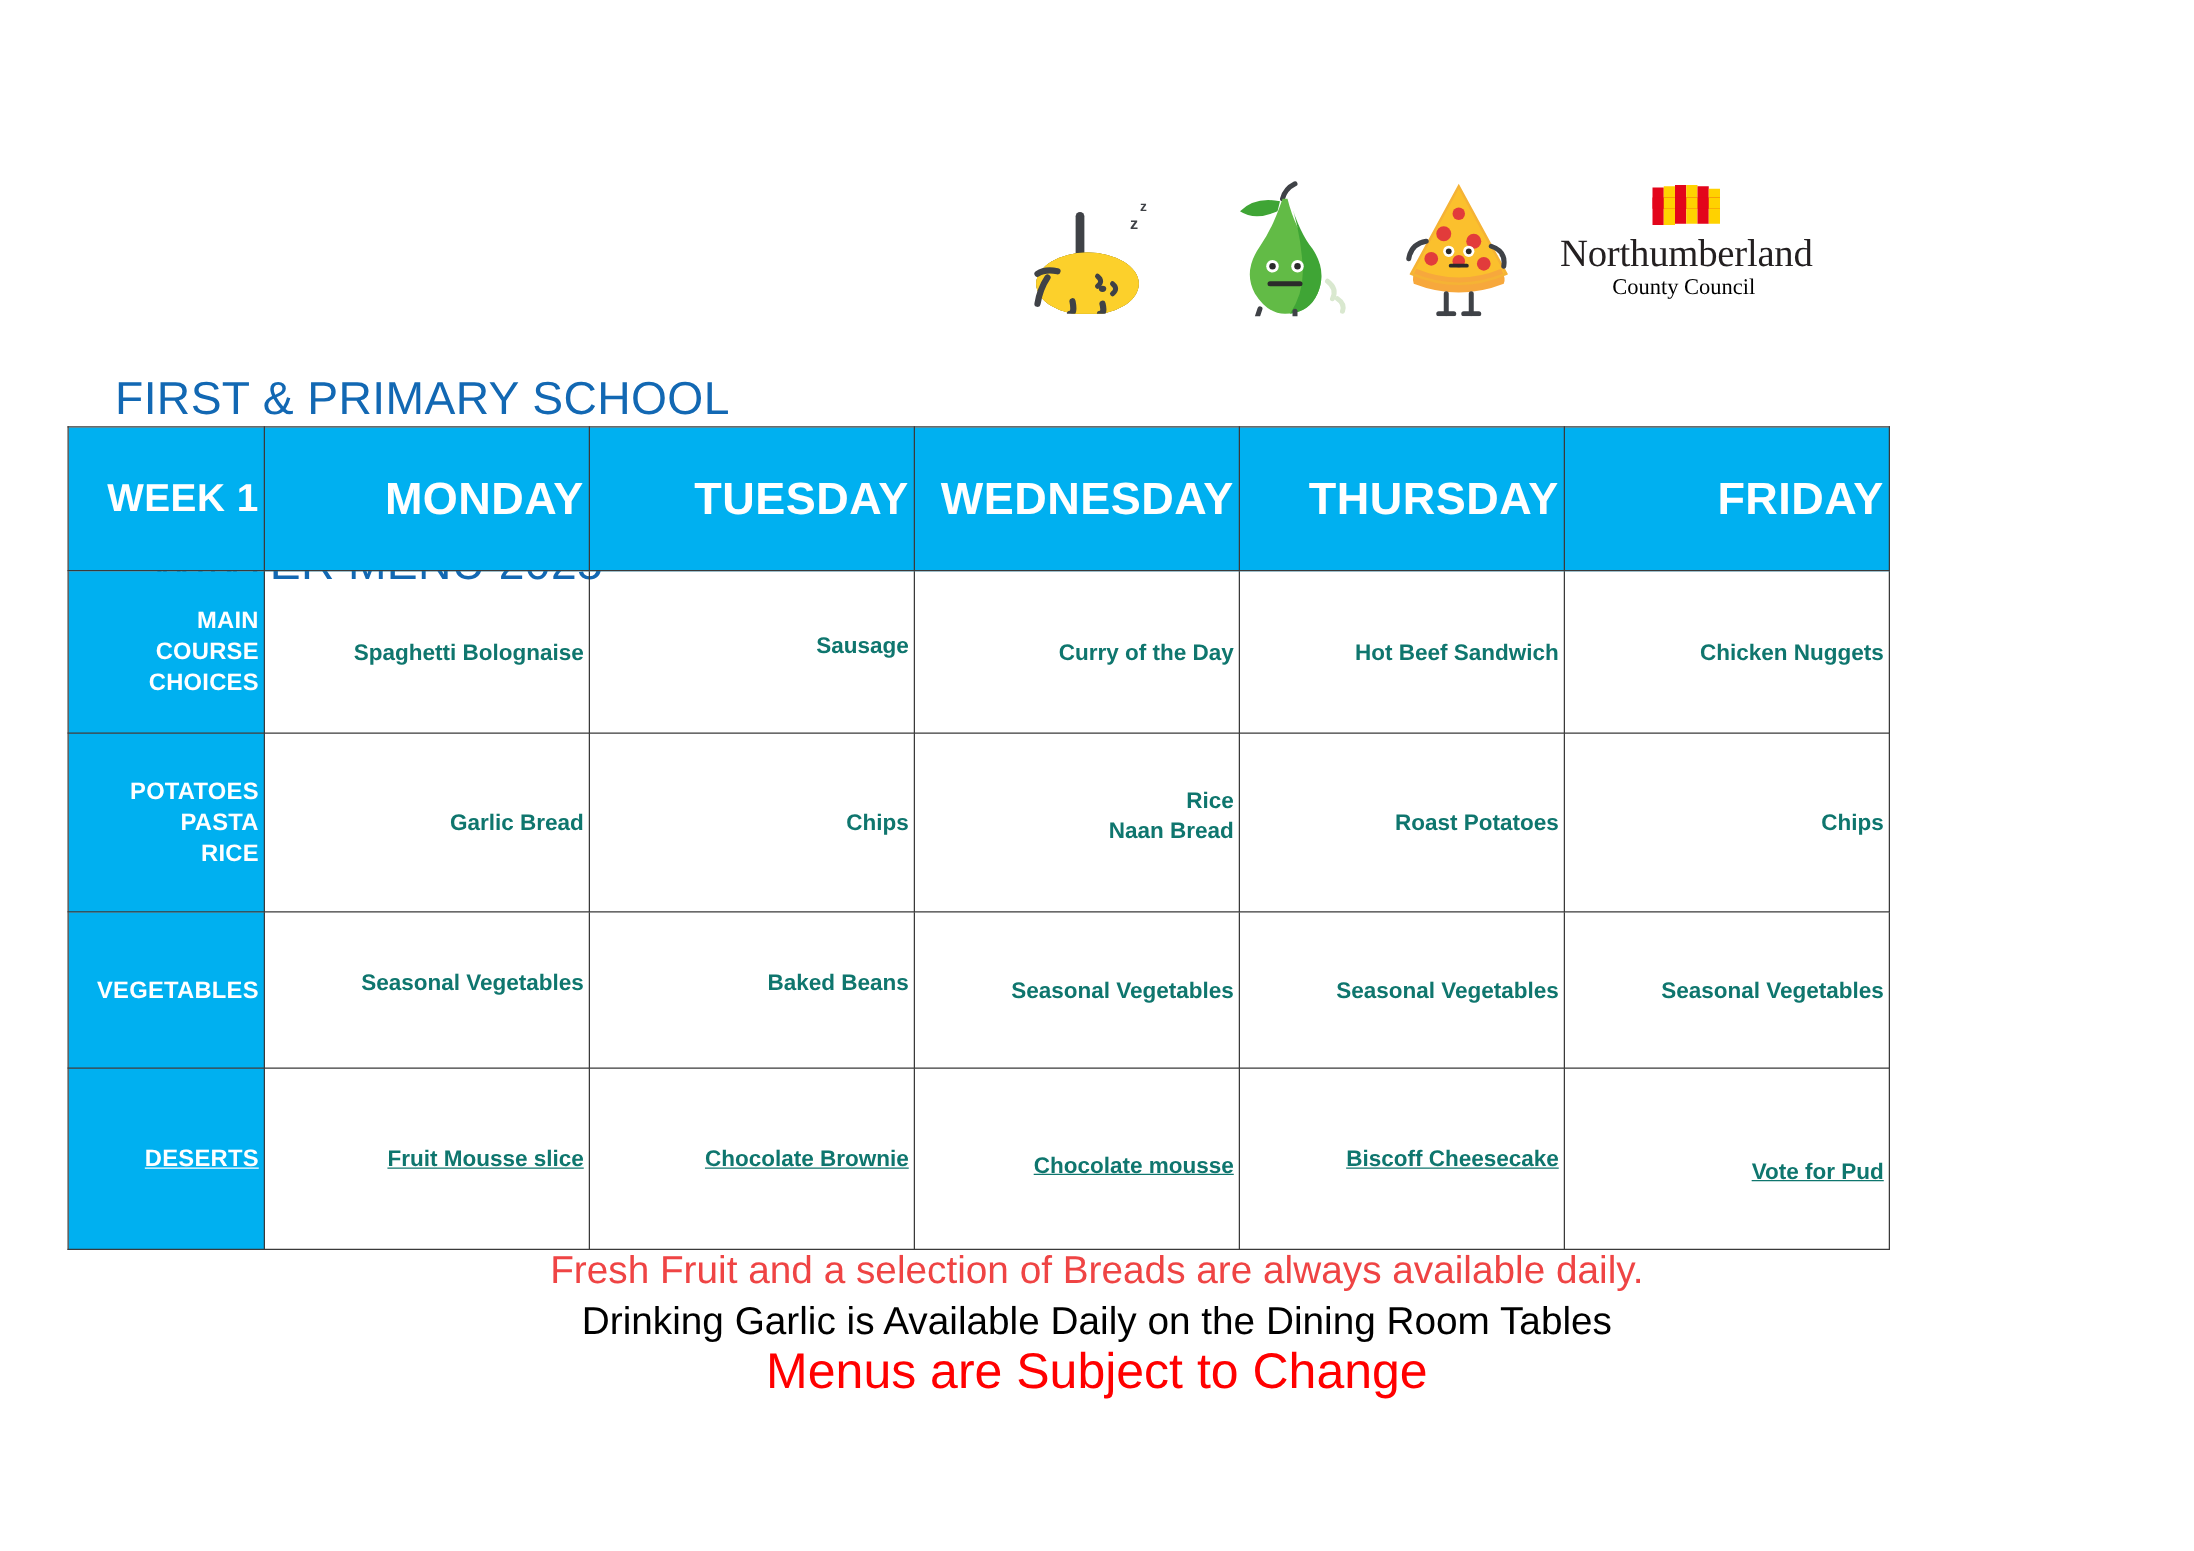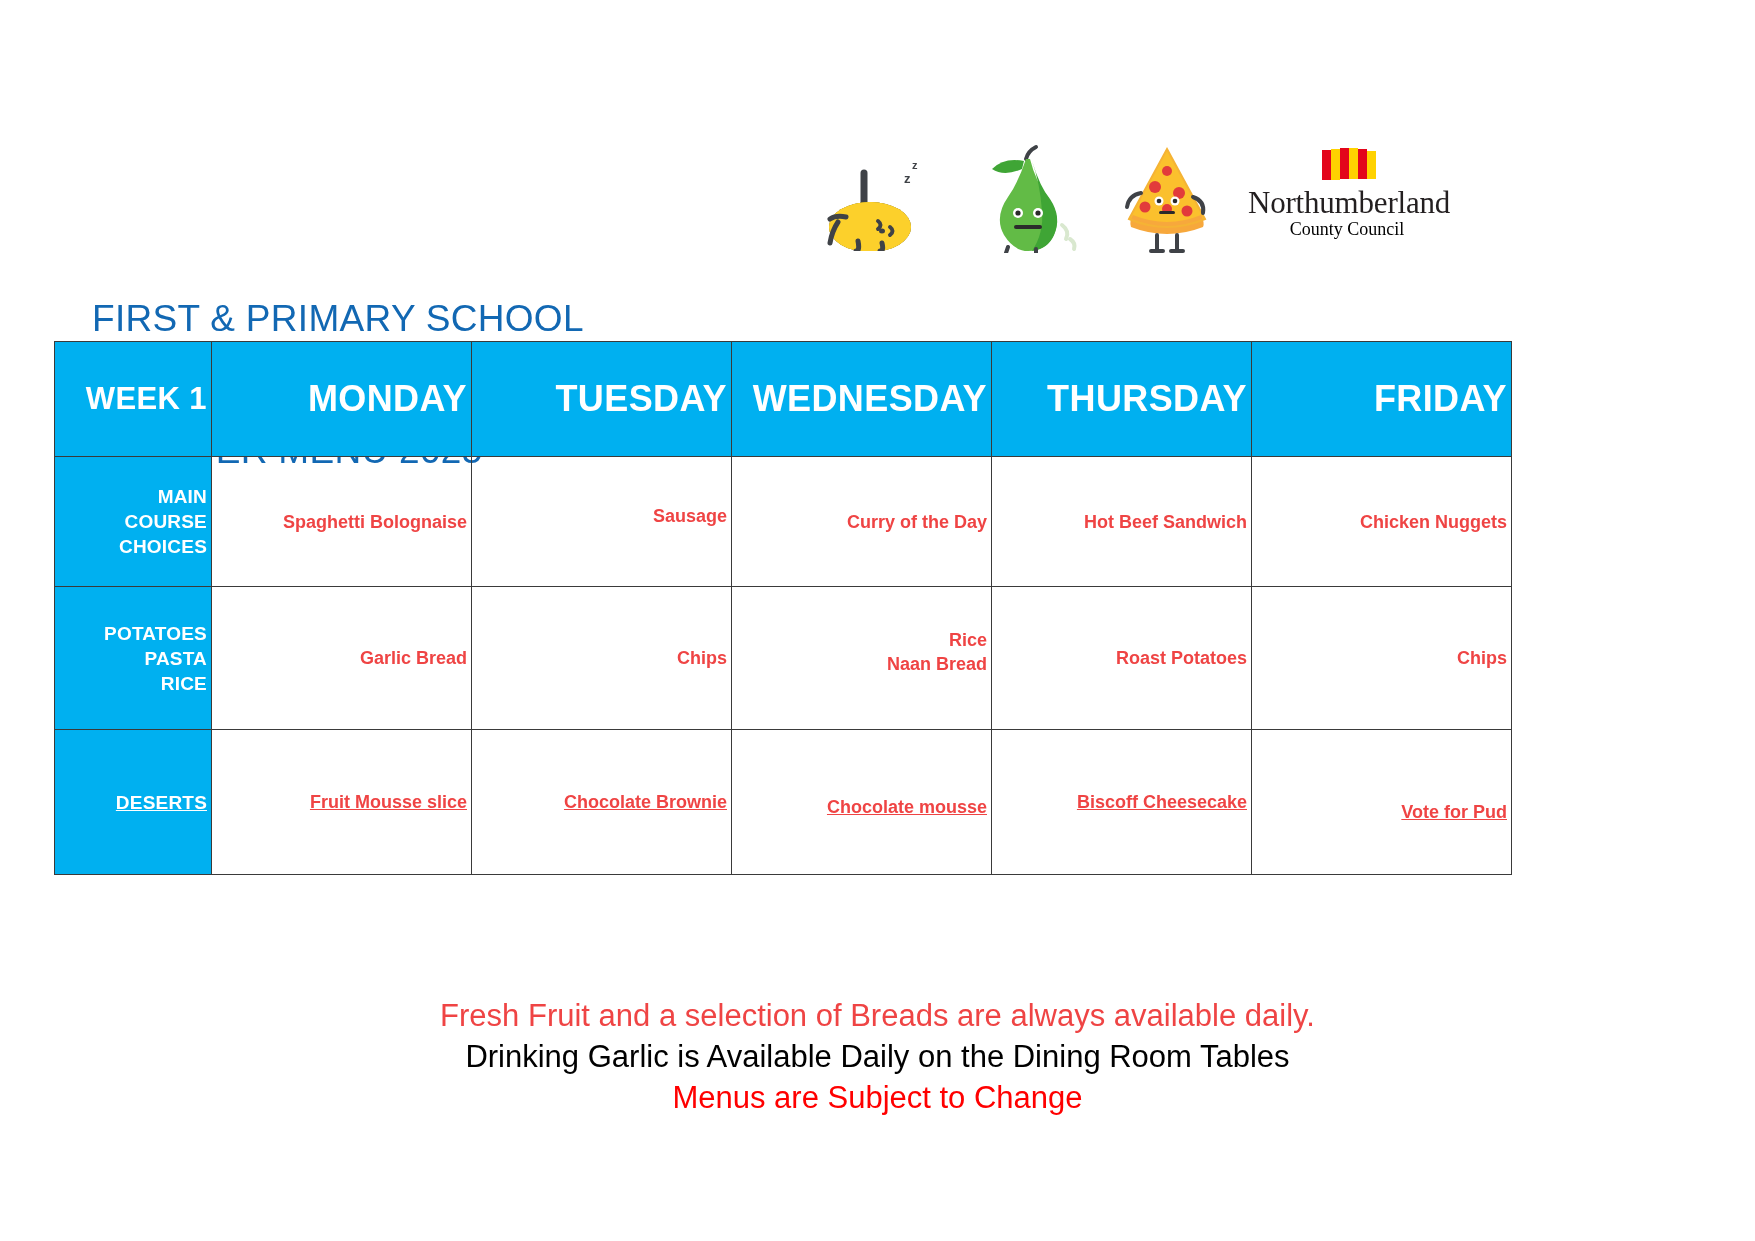--- a/index.html
+++ b/index.html
@@ -123,21 +123,21 @@
     background: #00B0F0;
     color: #ffffff;
     font-size: 19px;
     font-weight: 700;
     line-height: 25px;
     white-space: pre-line;
     letter-spacing: 0.2px;
   }
 
   .dish {
-    color: #ef4444;
+    color: #0f766e;
     font-size: 18px;
     font-weight: 700;
     line-height: 24px;
     white-space: pre-line;
   }
 
   .r-main  td { height: 105px; }
   .r-carb  td { height: 118px; }
   .r-veg   td { height: 100px; }
   .r-pud   td { height: 120px; text-decoration: underline; }
@@ -161,21 +161,21 @@
     font-size: 31px;
     line-height: 41px;
   }
   .foot-2 {
     color: #000000;
     font-size: 31px;
     line-height: 41px;
   }
   .foot-3 {
     color: #FF0000;
-    font-size: 31px;
+    font-size: 40px;
     line-height: 41px;
   }
 </style>
 </head>
 <body>
 
 <div class="header-band">
 
   <div class="title-block">
     <div>FIRST &amp; PRIMARY SCHOOL</div>
@@ -300,20 +300,28 @@
 PASTA
 RICE</td>
       <td class="dish">Garlic Bread</td>
       <td class="dish">Chips</td>
       <td class="dish nudge-up">Rice
 Naan Bread</td>
       <td class="dish">Roast Potatoes</td>
       <td class="dish">Chips</td>
     </tr>
 
+    <tr class="r-veg">
+      <td class="row-label">VEGETABLES</td>
+      <td class="dish nudge-up">Seasonal Vegetables</td>
+      <td class="dish nudge-up">Baked Beans</td>
+      <td class="dish">Seasonal Vegetables</td>
+      <td class="dish">Seasonal Vegetables</td>
+      <td class="dish">Seasonal Vegetables</td>
+    </tr>
 
     <tr class="r-pud">
       <td class="row-label">DESERTS</td>
       <td class="dish">Fruit Mousse slice</td>
       <td class="dish">Chocolate Brownie</td>
       <td class="dish nudge-dn">Chocolate mousse</td>
       <td class="dish">Biscoff Cheesecake</td>
       <td class="dish nudge-dn2">Vote for Pud</td>
     </tr>
   </tbody>

